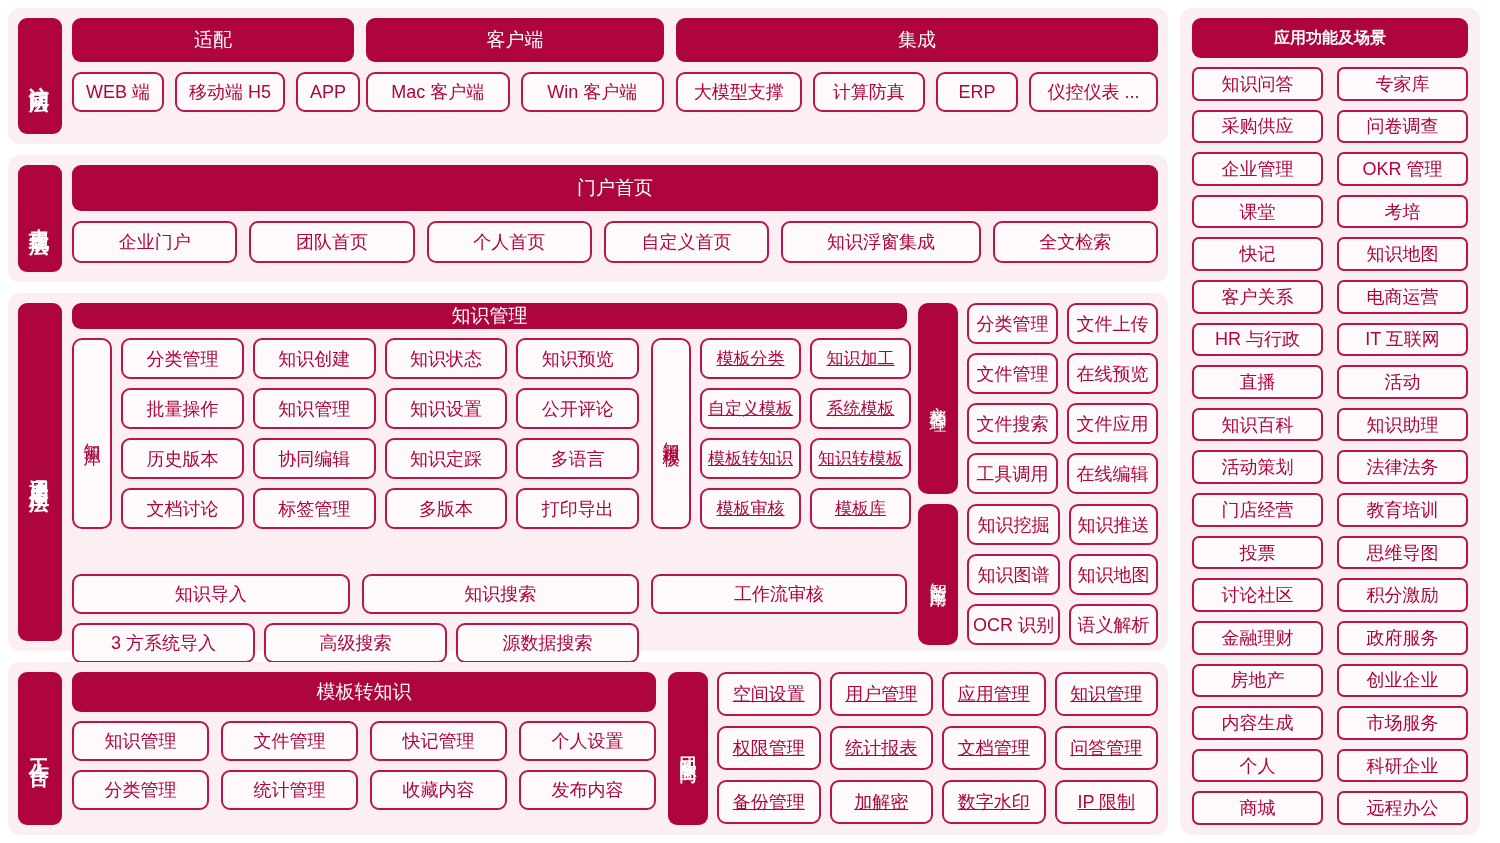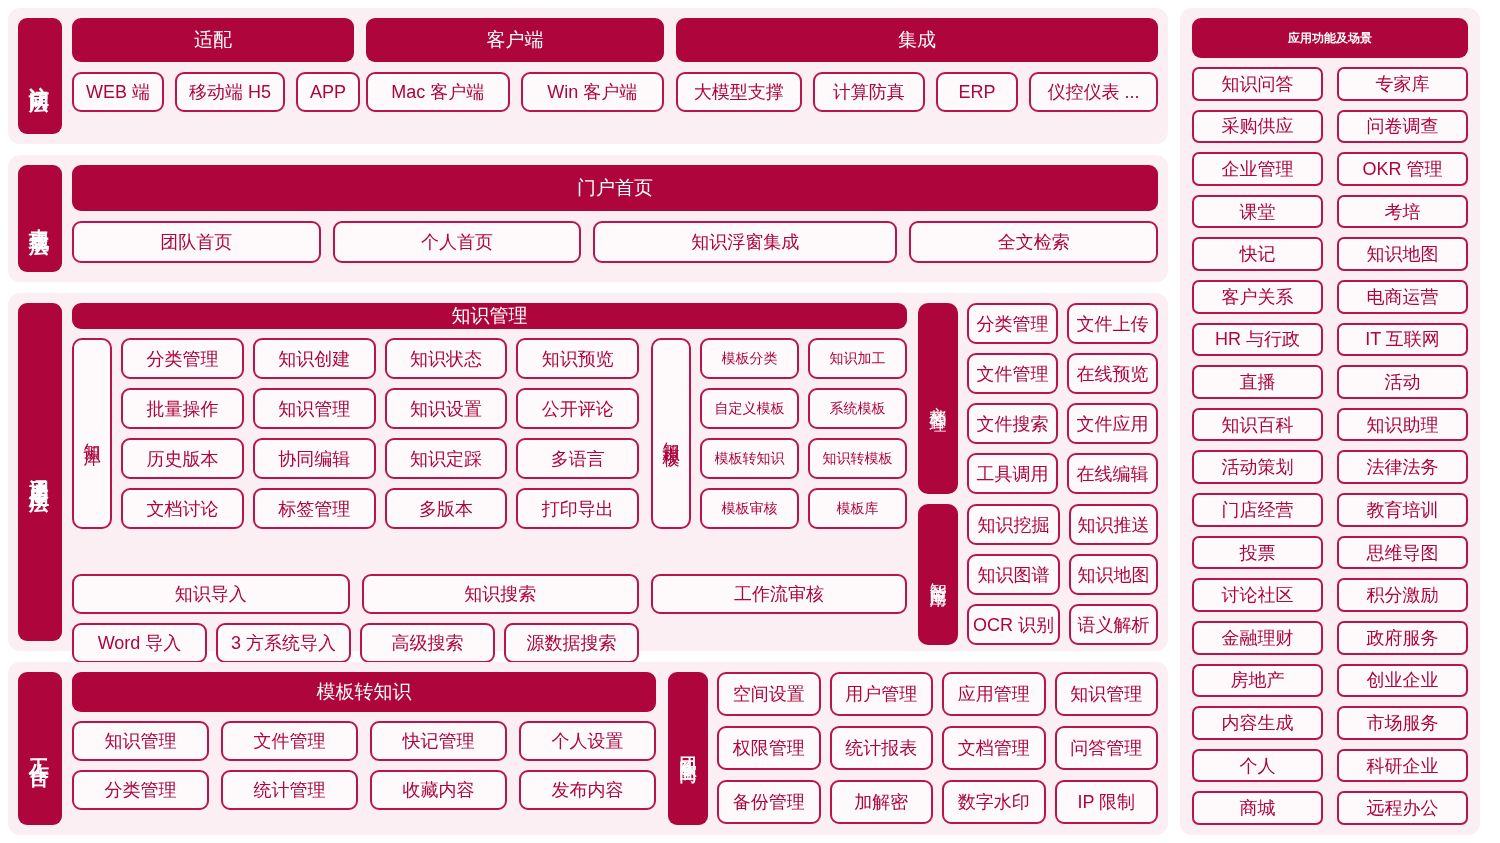--- a/index.html
+++ b/index.html
@@ -115,21 +115,21 @@
   .gal{padding:10px;}
   .gal-body{flex:1;display:flex;gap:11px;}
   .gal-main{flex:1;display:flex;flex-direction:column;gap:9px;}
   .km-bar{height:40px;}
   .gal-mid{display:flex;gap:12px;}
   .km-block{display:flex;gap:9px;}
   .km-grid{display:grid;grid-template-columns:repeat(4,1fr);gap:9px;}
   .km-grid .chip{height:41px;padding:0 6px;font-size:18px;}
   .tpl-block{display:flex;gap:9px;}
   .tpl-grid{display:grid;grid-template-columns:repeat(2,1fr);gap:9px;}
-  .tpl-grid .chip{height:41px;padding:0 6px;font-size:14px;}
+  .tpl-grid .chip{height:41px;padding:0 6px;font-size:17px;text-decoration:underline;}
 
   .gal-bottom{display:flex;gap:12px;margin-top:36px;}
   .gb-left{flex:1;display:flex;flex-direction:column;gap:9px;}
   .gb-left .hrow{display:flex;gap:12px;}
   .gb-left .hrow .chip{flex:1;height:40px;}
   .gb-left .srow{display:flex;gap:9px;}
   .gb-left .srow .chip{flex:1;height:40px;padding:0 4px;}
   .gb-right{width:256px;display:flex;flex-direction:column;gap:9px;}
   .gb-right .chip{height:40px;}
   .gb-right .srow{display:flex;gap:9px;}
@@ -140,32 +140,32 @@
   .dg{display:grid;grid-template-columns:repeat(2,1fr);gap:9px;flex:1;}
   .dg .chip{height:41px;padding:0 4px;font-size:18px;}
 
   
   .wb-body{flex:1;display:flex;gap:12px;}
   .wb-left{flex:1;display:flex;flex-direction:column;gap:9px;}
   .wb-left .rw{display:flex;gap:12px;}
   .wb-left .rw .chip{flex:1;height:40px;}
   .wb-right{width:490px;display:flex;gap:9px;}
   .wb-grid{flex:1;display:grid;grid-template-columns:repeat(4,1fr);gap:9px;}
-  .wb-grid .chip{height:44px;padding:16px 4px;font-size:18px;}
+  .wb-grid .chip{height:44px;padding:16px 4px;font-size:18px;text-decoration:underline;}
 
   
   .side{
     background:var(--card-bg);
     border-radius:12px;
     width:300px;
     box-sizing:border-box;
     padding:10px 12px;
     display:flex;flex-direction:column;gap:9px;
   }
-  .side .bar{height:40px;font-size:12px;font-weight:bold;}
+  .side .bar{height:40px;font-size:16px;font-weight:bold;}
   .side-grid{flex:1;display:grid;grid-template-columns:repeat(2,1fr);gap:9px 14px;}
   .side-grid .chip{height:100%;font-size:18px;padding:0 4px;border-radius:7px;}
 </style>
 </head>
 <body>
 
 <div class="page">
 
   <div class="left-col">
 
@@ -201,22 +201,24 @@
         </div>
 
       </div>
     </div>
 
     <div class="card" style="height:127px;text-align:right;">
       <div class="vtab">表现层</div>
       <div class="present-body">
         <div class="bar" style="height:46px;">门户首页</div>
         <div class="present-row">
+          <div class="chip">企业门户</div>
           <div class="chip">团队首页</div>
           <div class="chip">个人首页</div>
+          <div class="chip">自定义首页</div>
           <div class="chip" style="flex:1.25">知识浮窗集成</div>
           <div class="chip">全文检索</div>
         </div>
       </div>
     </div>
 
     <div class="card gal" style="height:358px;">
       <div class="vtab">通用应用层</div>
 
       <div class="gal-body">
@@ -263,21 +265,20 @@
             </div>
           </div>
 
           <div class="gal-bottom">
             <div class="gb-left">
               <div class="hrow">
                 <div class="chip">知识导入</div>
                 <div class="chip">知识搜索</div>
               </div>
               <div class="srow">
-                <div class="chip">Word 导入</div>
                 <div class="chip">3 方系统导入</div>
                 <div class="chip">高级搜索</div>
                 <div class="chip">源数据搜索</div>
               </div>
             </div>
             <div class="gb-right">
               <div class="chip">工作流审核</div>
             </div>
           </div>
         </div>

